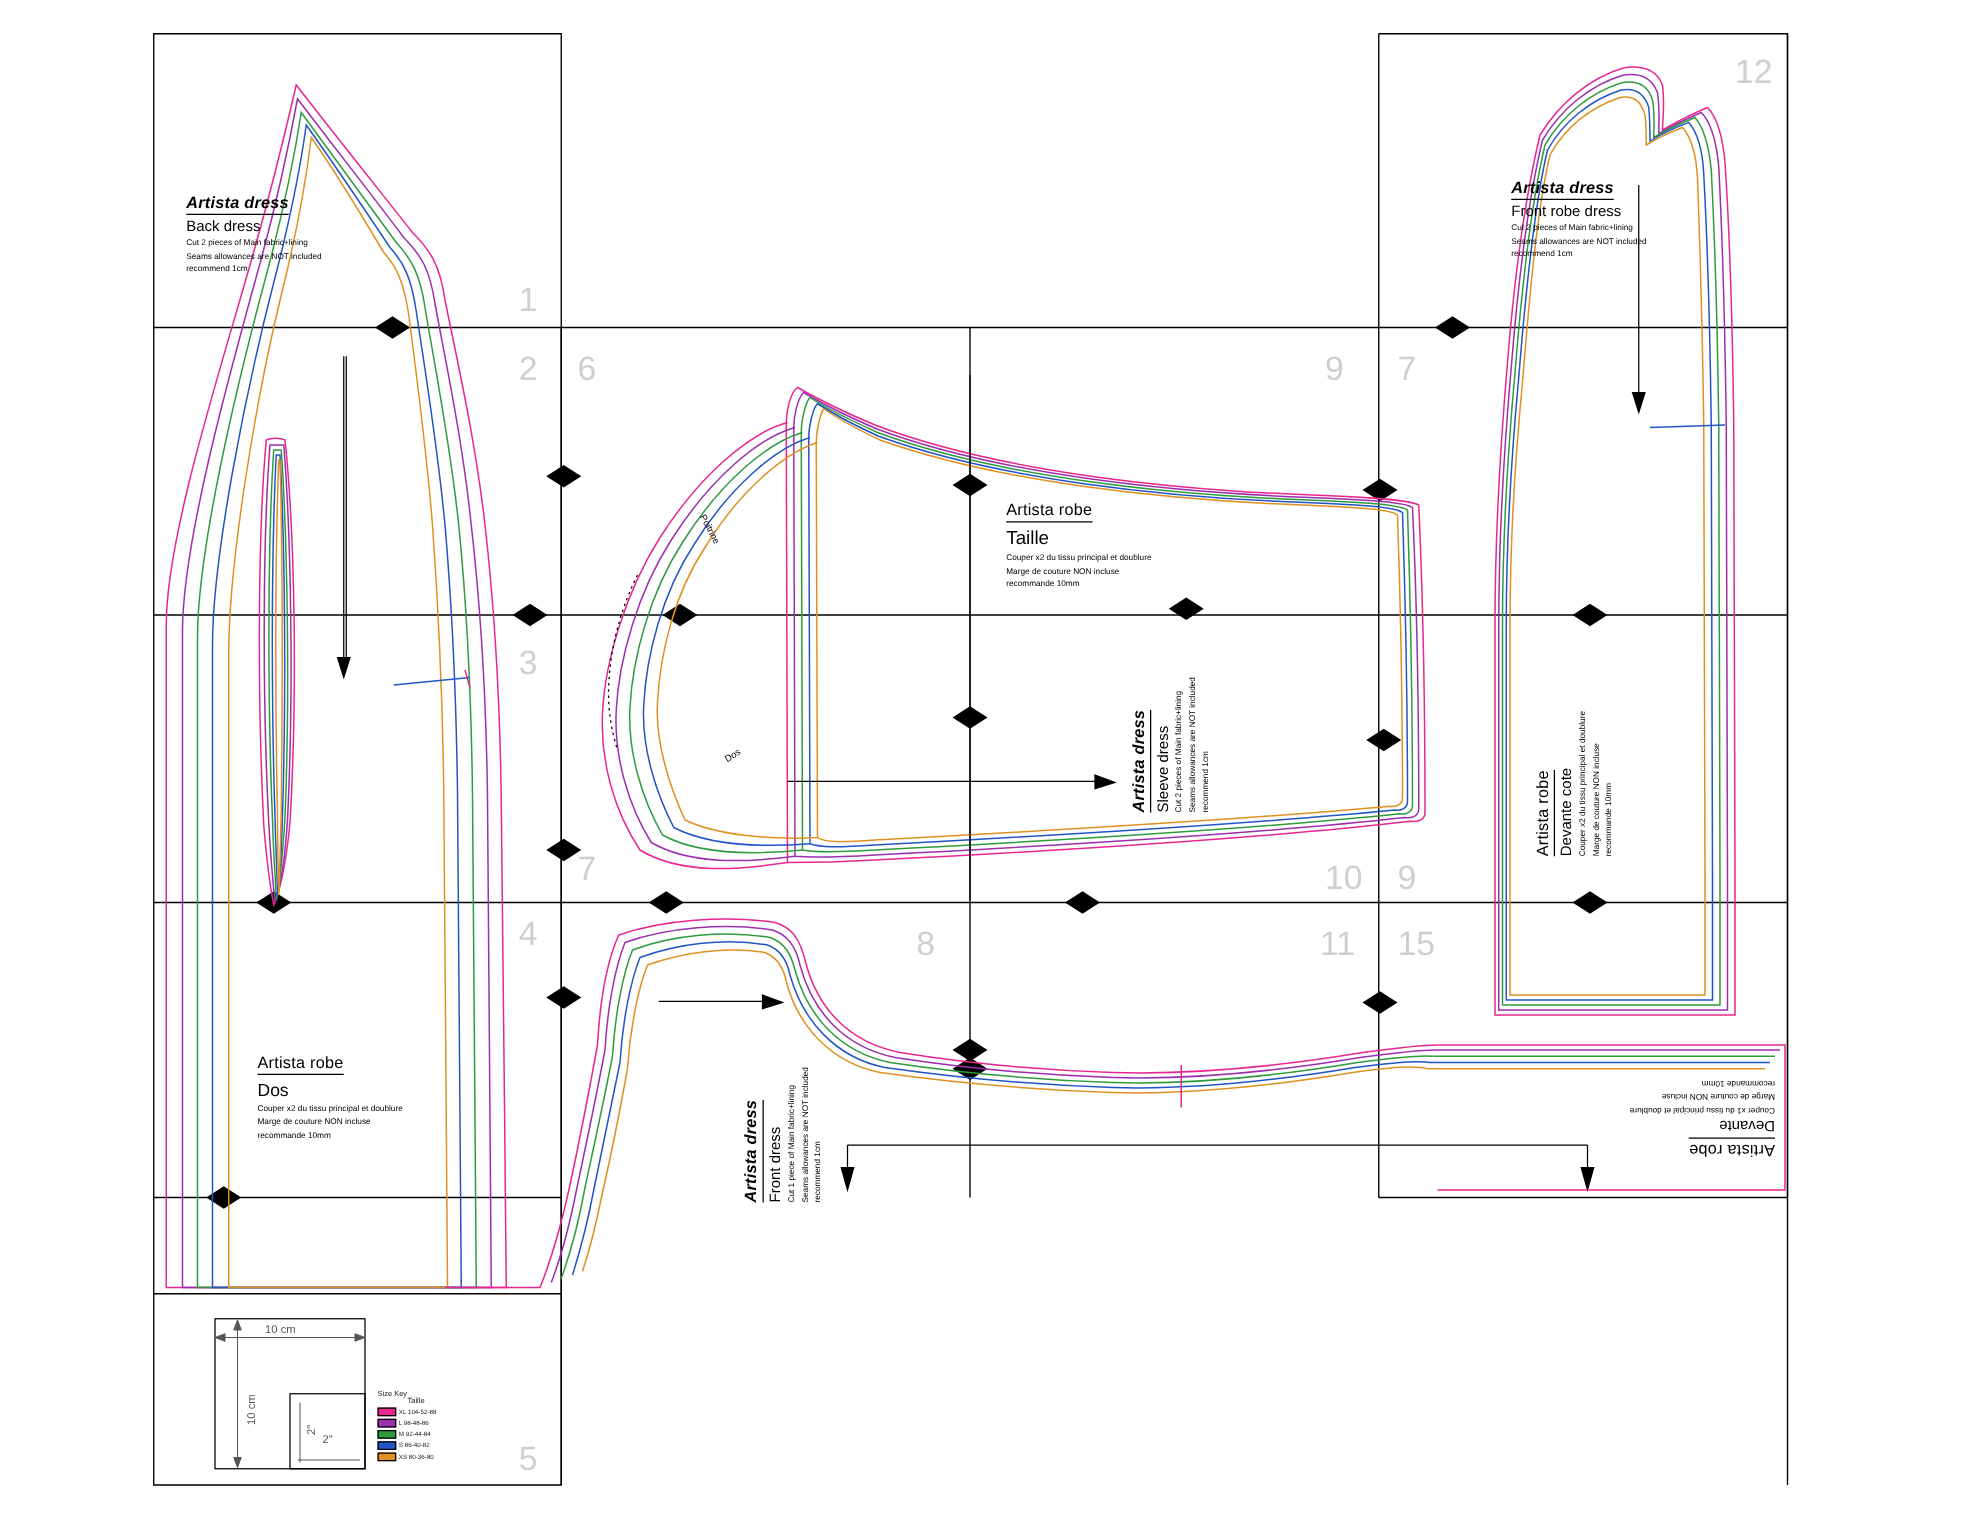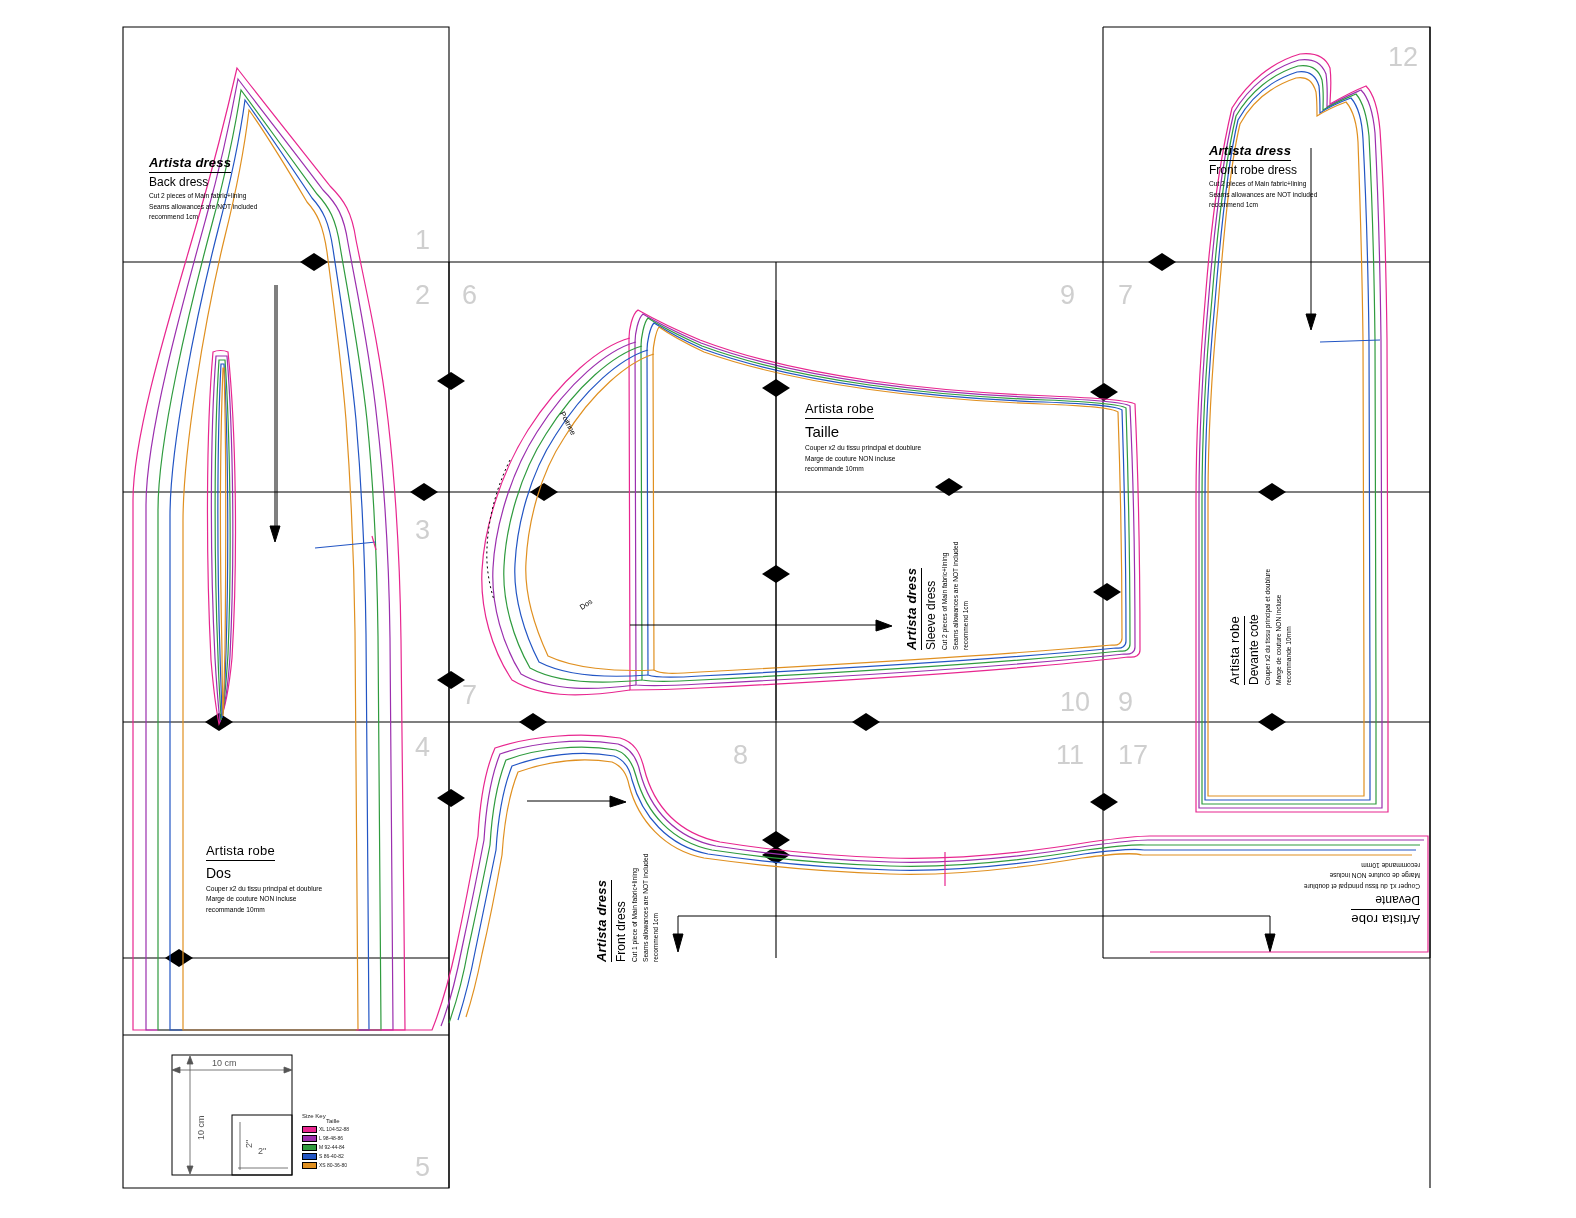--- a/index.html
+++ b/index.html
@@ -432,17 +432,17 @@
       <div class="tile-num" style="left: 415px; top: 515px;">3</div>
       <div class="tile-num" style="left: 415px; top: 732px;">4</div>
       <div class="tile-num" style="left: 462px; top: 680px;">7</div>
       <div class="tile-num" style="left: 733px; top: 740px;">8</div>
       <div class="tile-num" style="left: 415px; top: 1152px;">5</div>
       <div class="tile-num" style="left: 1060px; top: 280px;">9</div>
       <div class="tile-num" style="left: 1118px; top: 280px;">7</div>
       <div class="tile-num" style="left: 1060px; top: 687px;">10</div>
       <div class="tile-num" style="left: 1118px; top: 687px;">9</div>
       <div class="tile-num" style="left: 1056px; top: 740px;">11</div>
-      <div class="tile-num" style="left: 1118px; top: 740px;">17</div>
+      <div class="tile-num" style="left: 1118px; top: 740px;">15</div>
       <div class="tile-num" style="left: 1388px; top: 42px;">12</div>
     </div>
 
 </div>
 
 </body></html>

